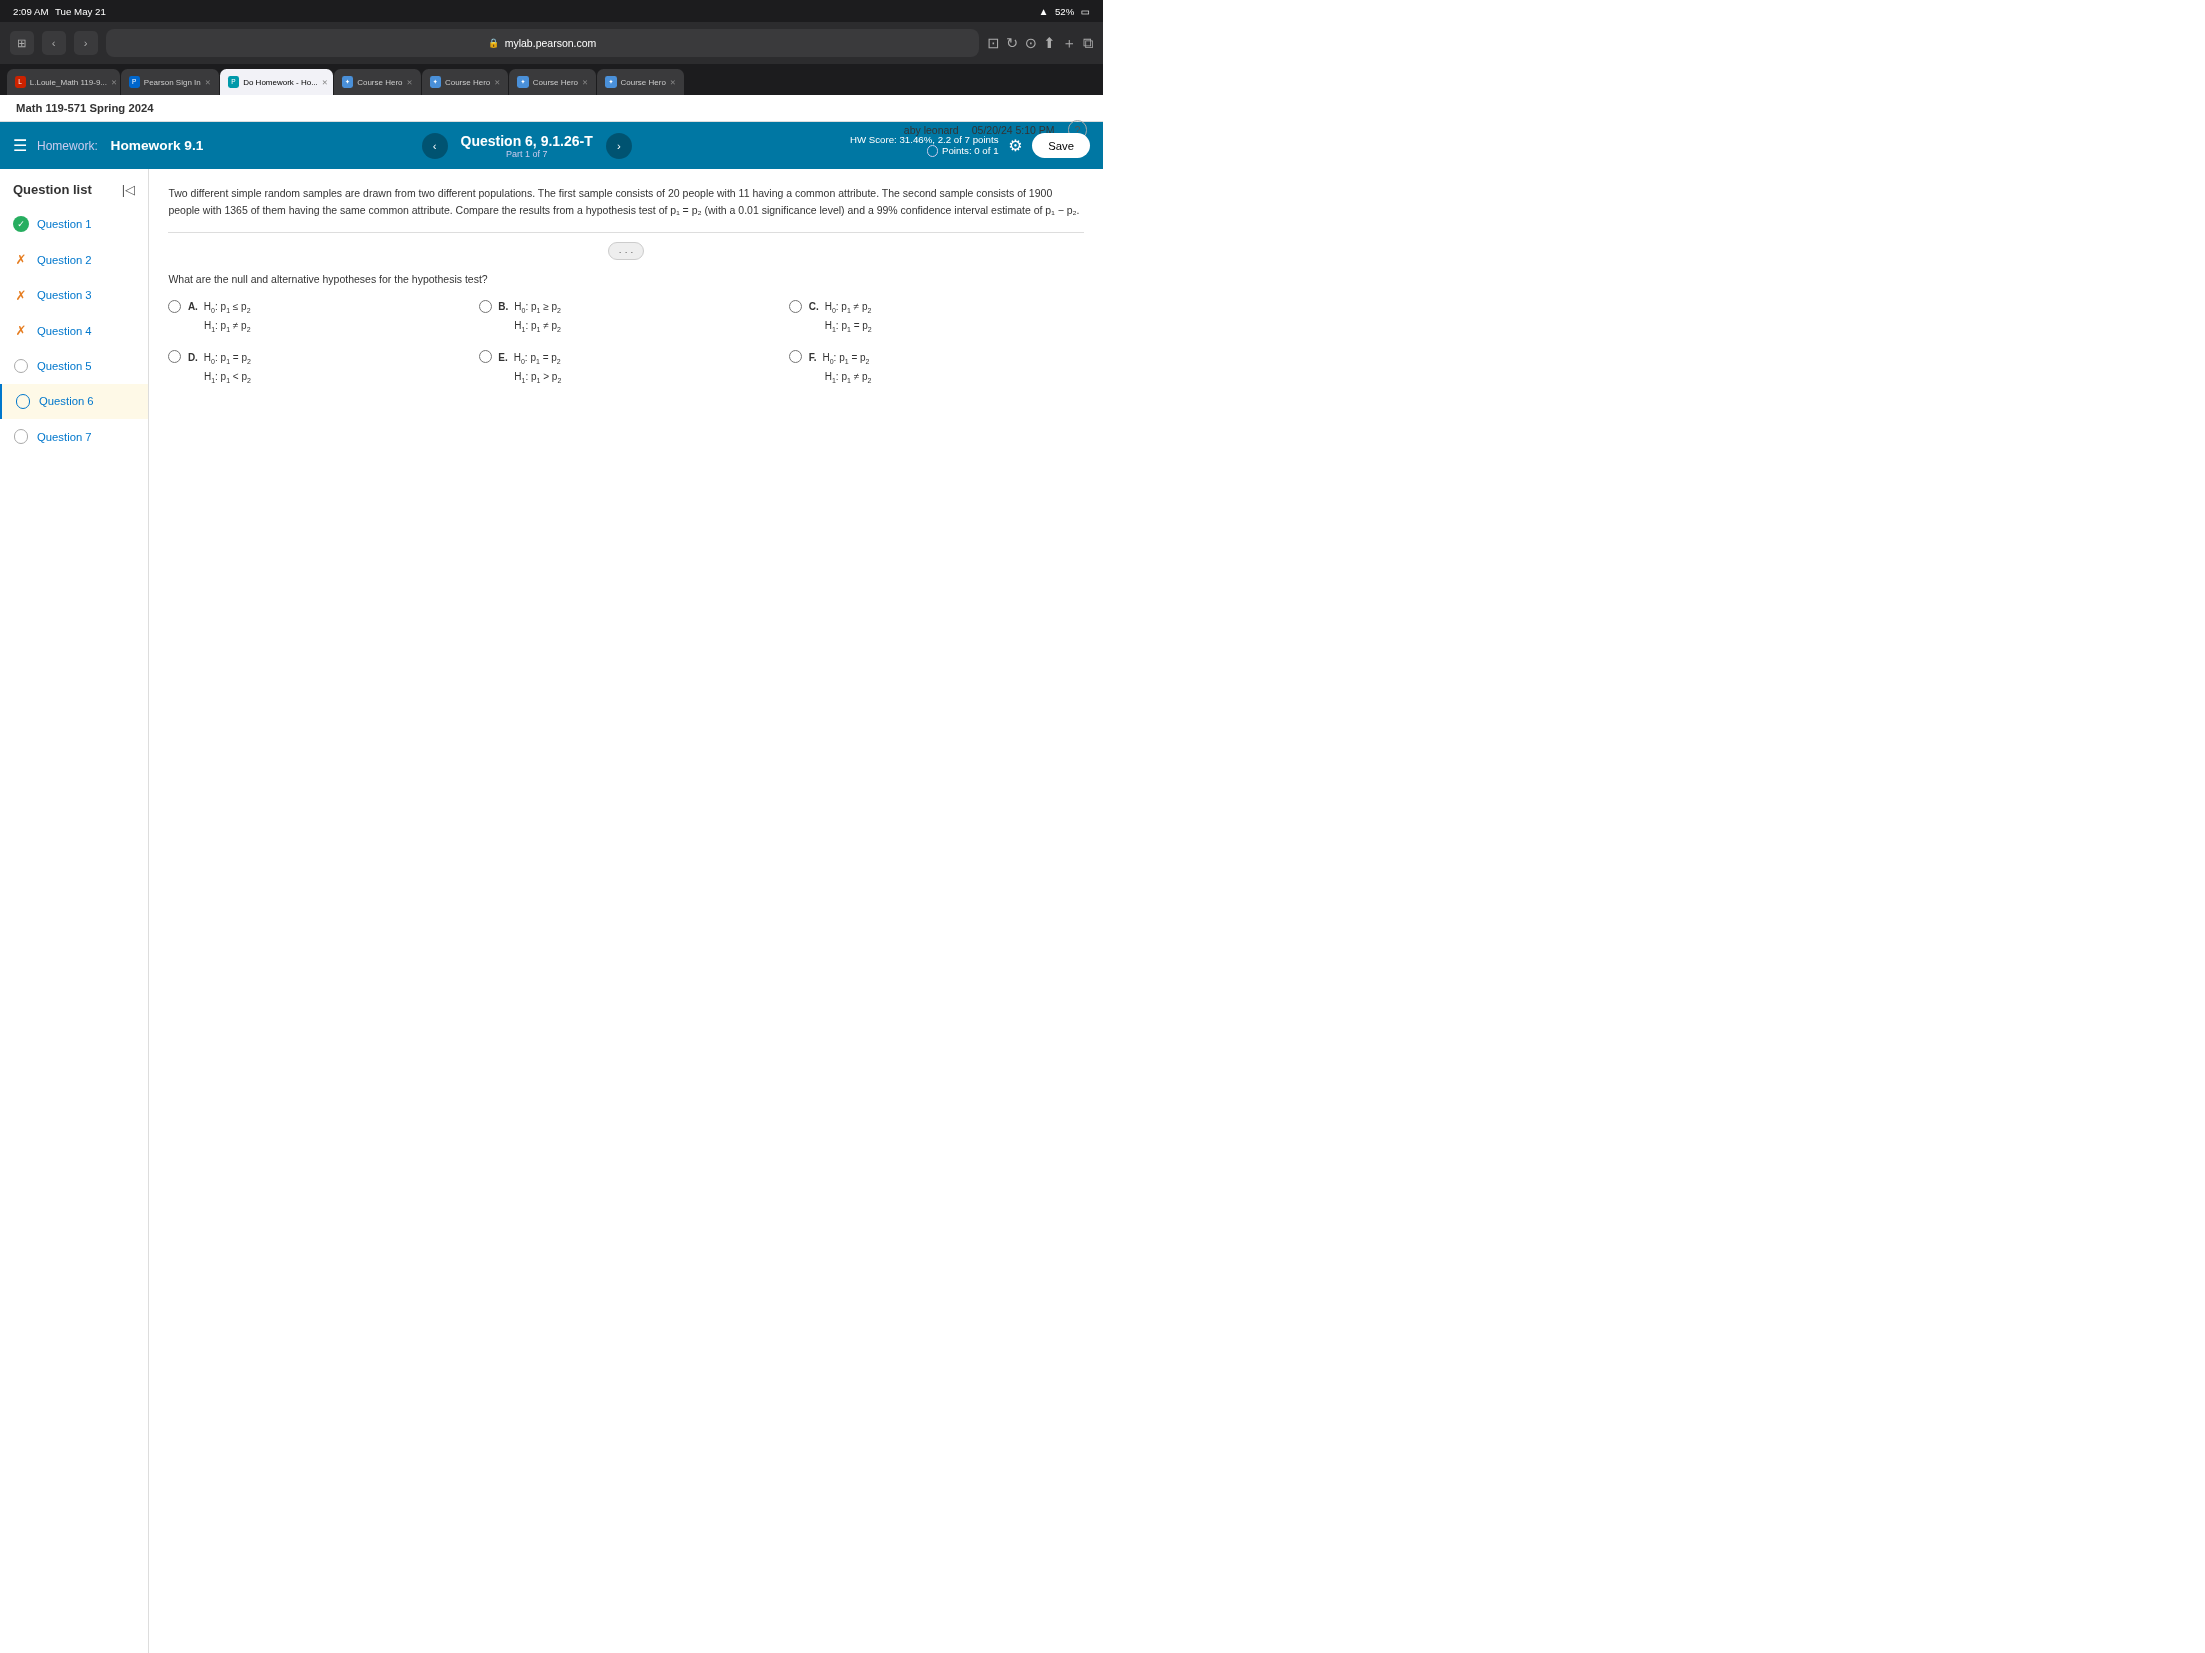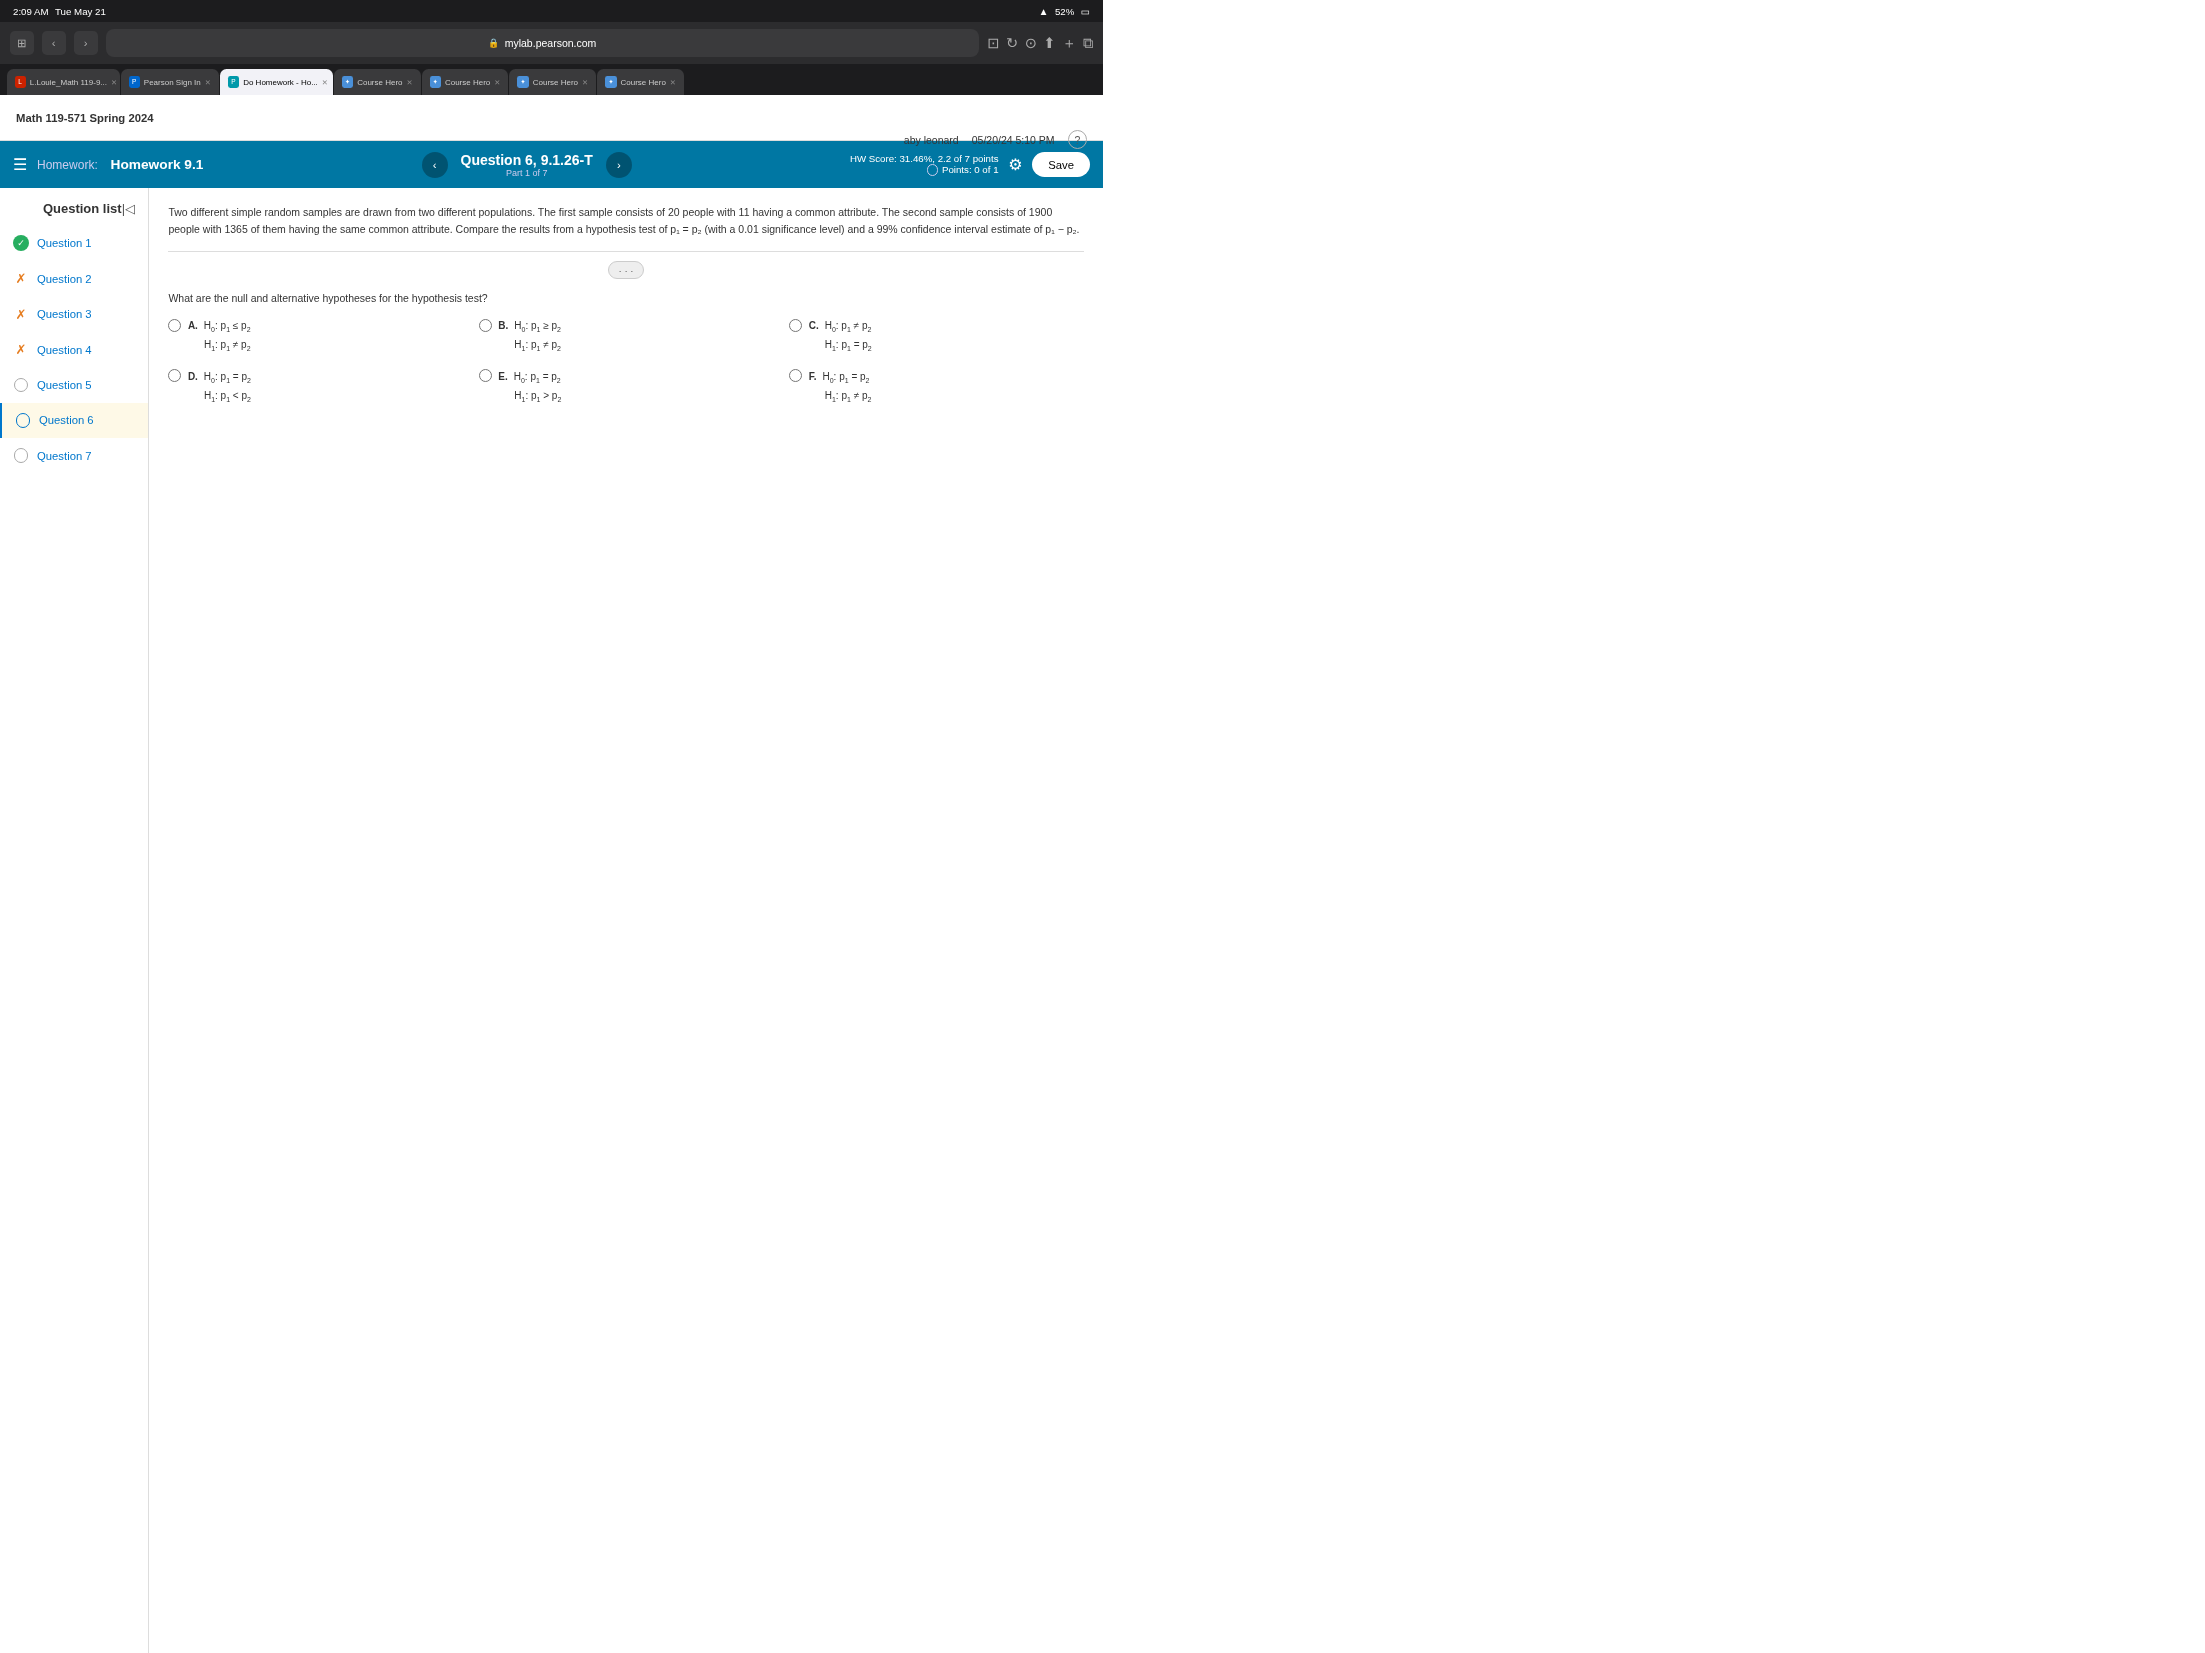--- a/index.html
+++ b/index.html
@@ -92,21 +92,21 @@
     .tab-close { margin-left: auto; color: #888; font-size: 7.3px; }
 
     
     .page-header {
       background: #fff;
       border-bottom: 0.8px solid #ddd;
       display: flex;
       justify-content: space-between;
       align-items: center;
       padding: 8px 16px;
-      height: 46px;
+      height: 27px;
     }
     .page-title { font-size: 11.3px; font-weight: 600; color: #333; }
     .page-header-right { display: flex; align-items: center; gap: 13px; font-size: 10.5px; color: #333; margin-top: 44px; }
 
     
     .hw-header {
       background: #0077a3;
       color: #fff;
       display: flex;
       align-items: center;
@@ -160,21 +160,21 @@
     .question-list {
       width: 149px;
       border-right: 0.8px solid #ddd;
       background: #fff;
       flex-shrink: 0;
       padding: 13px 0;
     }
     .question-list-header {
       display: flex;
       align-items: center;
-      justify-content: flex-end;
+      justify-content: space-between;
       padding: 0 13px 9.7px;
       font-size: 13px;
       font-weight: 600;
       color: #333;
     }
     .collapse-btn { background: none; border: none; cursor: pointer; color: #555; font-size: 13px; }
     .question-item {
       display: flex;
       align-items: center;
       gap: 8px;

